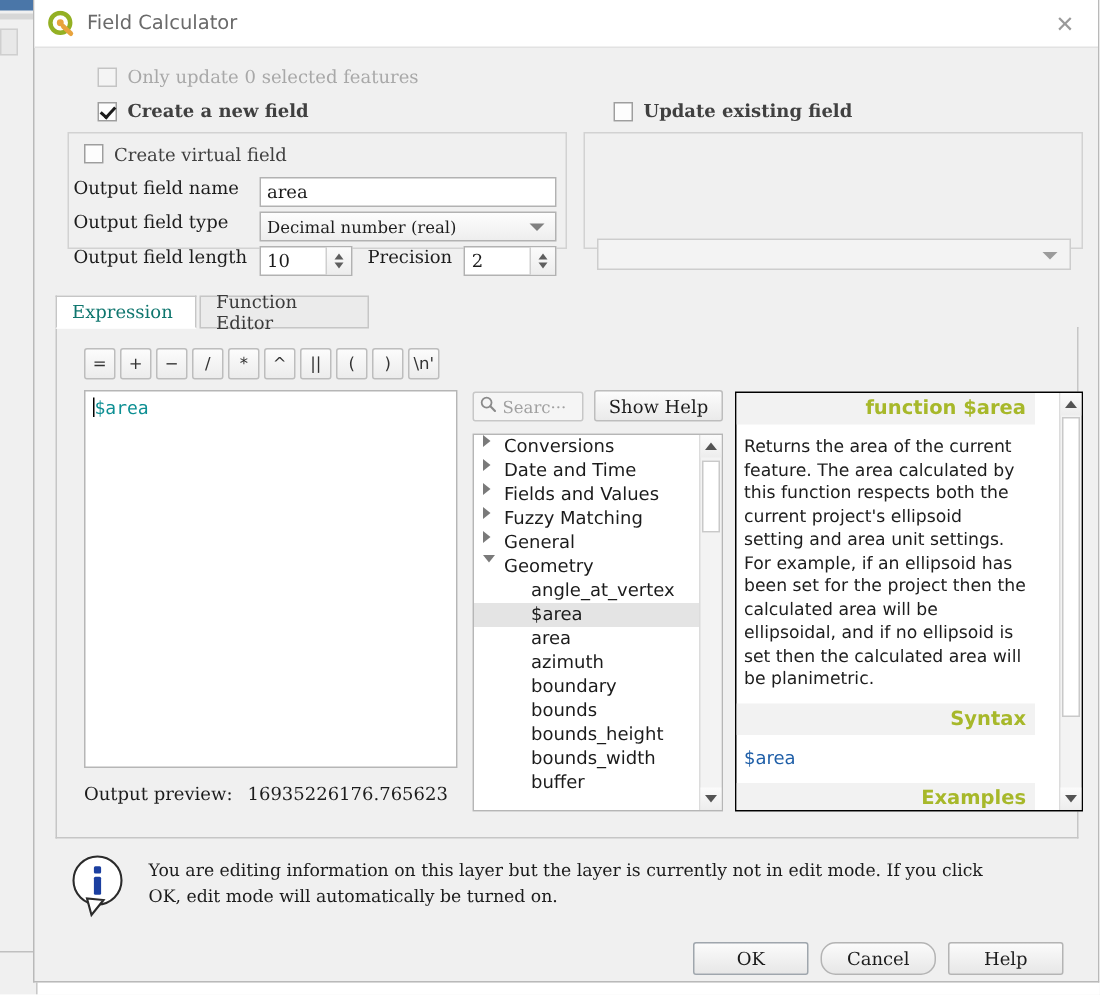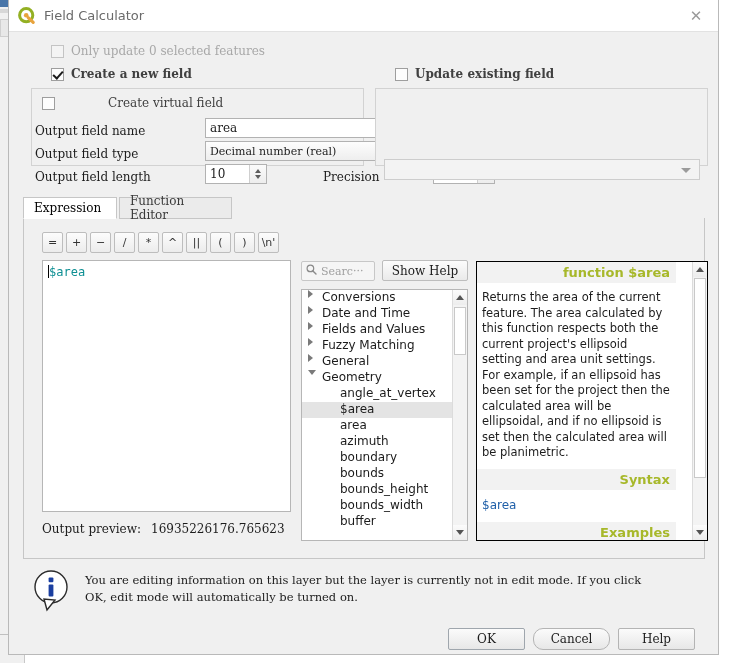--- a/index.html
+++ b/index.html
@@ -46,21 +46,21 @@
   #bg-window .bg-bottom {
     position: absolute;
     left: 0; bottom: 28px;
     width: 24px; height: 1px;
     background: #c0c0c0;
   }
 
   
   #dialog {
     position: absolute;
-    left: 8px; top: 0;
+    left: 22px; top: 0;
     width: 711px;
     height: 655px;
     background: #f0f0f0;
     border: 1px solid #b9b9b9;
     border-top: none;
     box-sizing: border-box;
   }
   #titlebar {
     height: 32px;
     background: #ffffff;
@@ -147,22 +147,21 @@
     background: #f0f0f0;
     box-sizing: border-box;
   }
   #gb-create { left: 22px;  top: 56px; width: 333px; height: 78px; }
   #gb-update { left: 366px; top: 56px; width: 333px; height: 78px; }
 
   
   .formrow {
     position: absolute;
     display: flex;
-    align-items: flex-end;
-    gap: 46px;
+    align-items: flex-start;
   }
   .formlabel {
     font-family: "DejaVu Serif", serif;
     font-size: 12px;
     color: #1c1c1c;
     white-space: nowrap;
   }
   #vfield-row  { left: 10px; top: 7px; }
   #name-row    { left: 3px;  top: 29px; }
   #type-row    { left: 3px;  top: 52px; }
@@ -267,21 +266,21 @@
     background: #c6c6c6;
   }
   .tab {
     position: absolute;
     top: 0;
     height: 22px;
     box-sizing: border-box;
     border: 1px solid #c6c6c6;
     font-family: "DejaVu Serif", serif;
     font-size: 12px;
-    color: #000000;
+    color: #0f766e;
     display: flex;
     align-items: center;
     padding: 0 10px;
   }
   .tab.active {
     background: #ffffff;
     border-bottom: 1px solid #ffffff;
     z-index: 2;
   }
   .tab.inactive {

